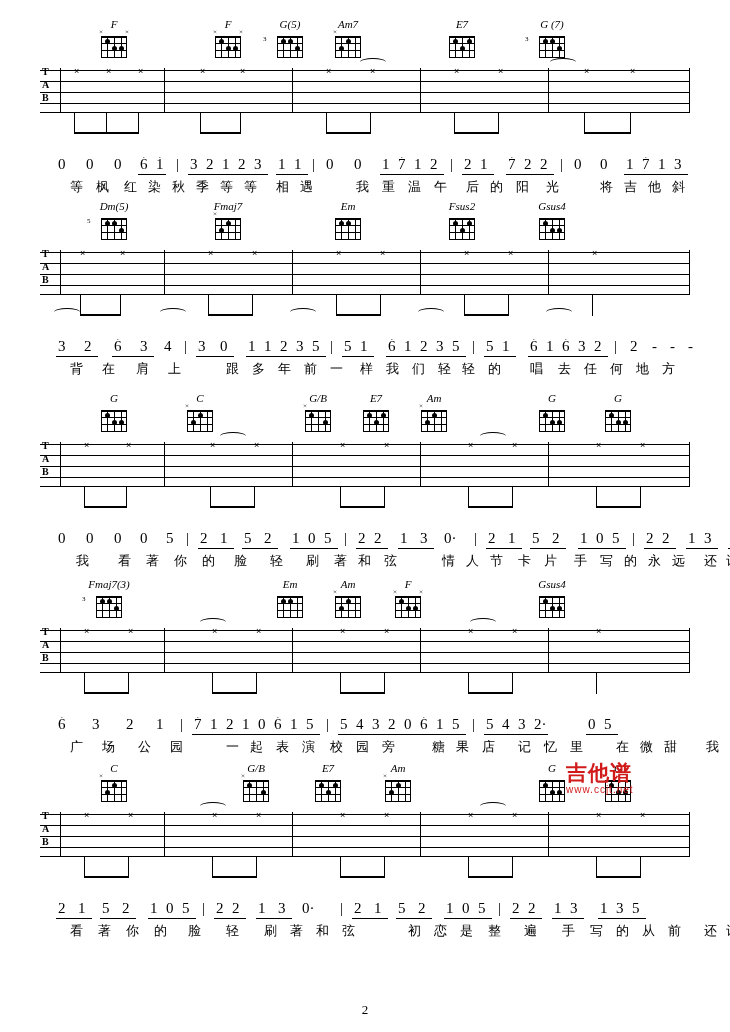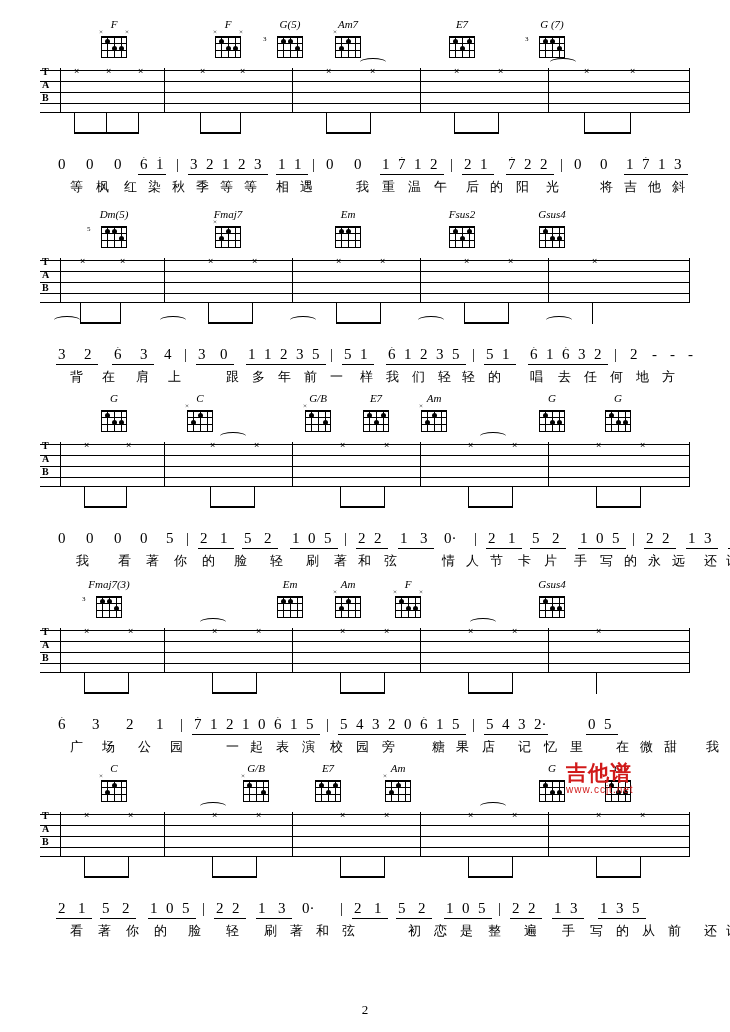--- a/index.html
+++ b/index.html
@@ -260,21 +260,21 @@
         <span class="ly" style="left:450px;">的</span>
       <span class="ly" style="left:476px;">阳</span>
         <span class="ly" style="left:506px;">光</span>
       <span class="ly" style="left:560px;">将</span>
         <span class="ly" style="left:584px;">吉</span>
       <span class="ly" style="left:608px;">他</span>
         <span class="ly" style="left:632px;">斜</span>
     </div>
   </div>
 
-  <div class="system" style="top:208px;">
+  <div class="system" style="top:200px;">
     <div class="chordrow">
       <div class="chord" style="left:86px;">
         <div class="cname">Dm(5)</div>
         <div class="grid">
           <div class="gbox"></div>
           <div class="v" style="left:10px;"></div>
             <div class="v" style="left:17px;"></div>
             <div class="v" style="left:24px;"></div>
           <div class="h" style="top:12px;"></div>
             <div class="h" style="top:19px;"></div>

